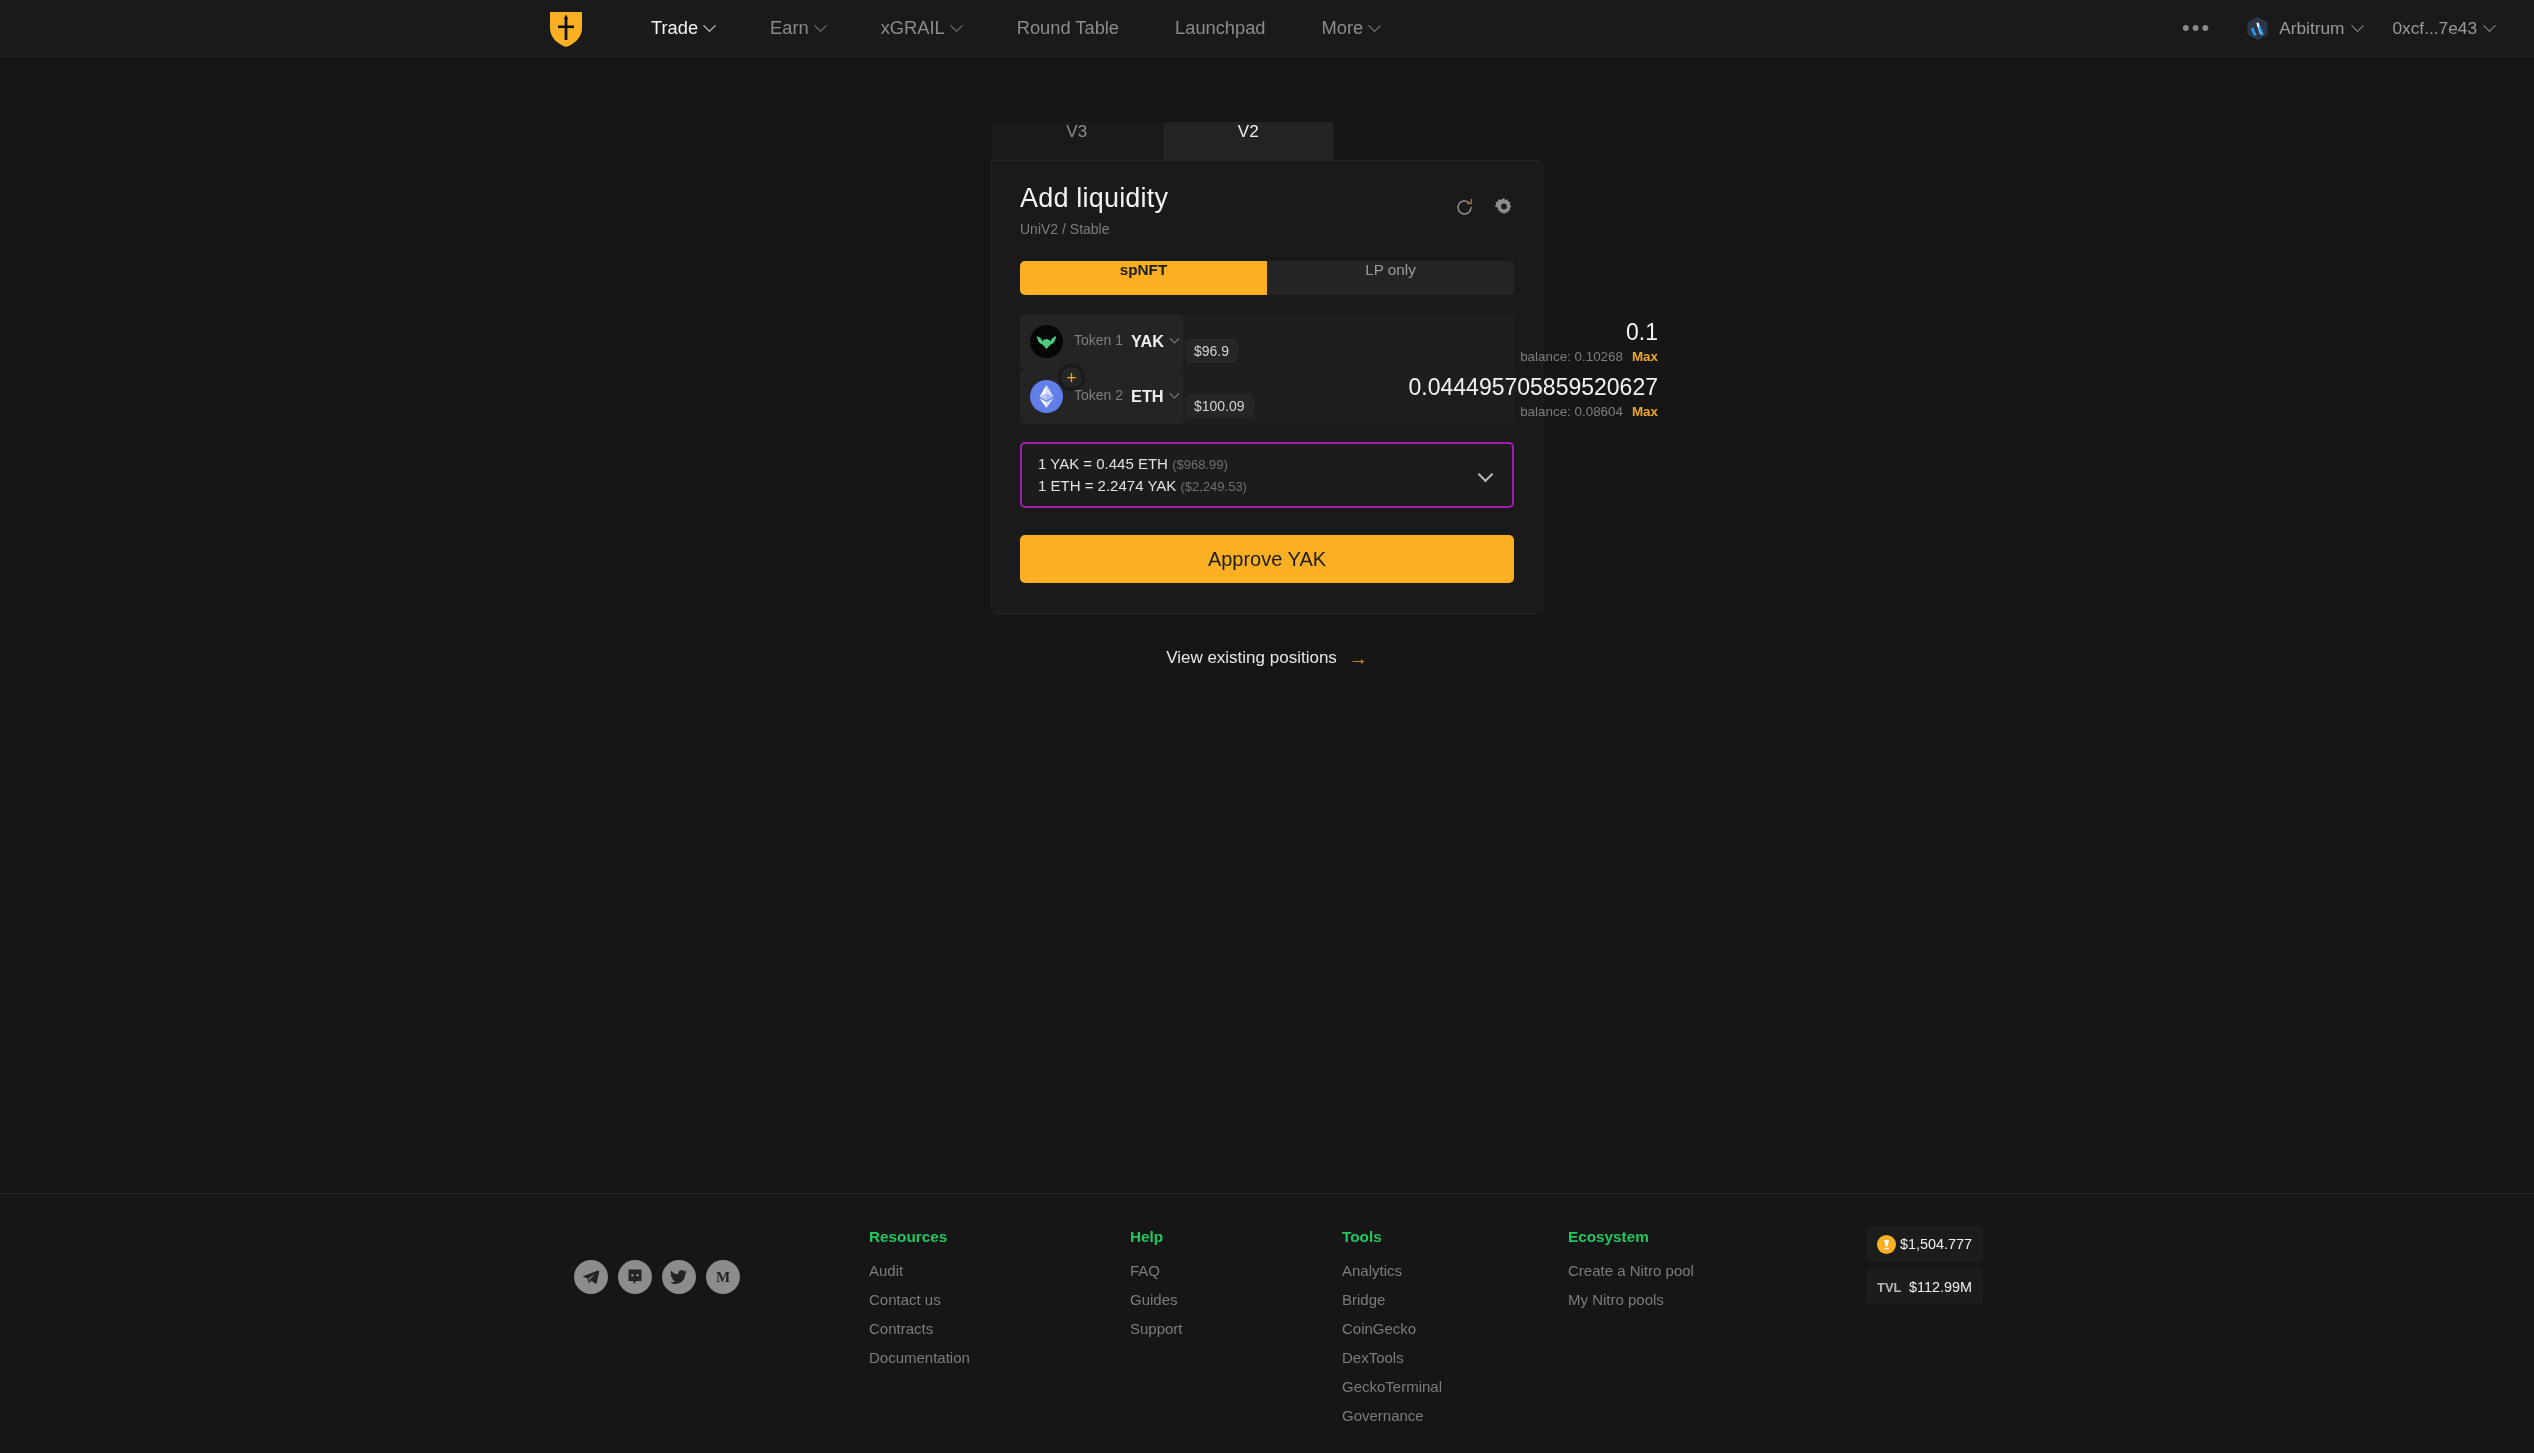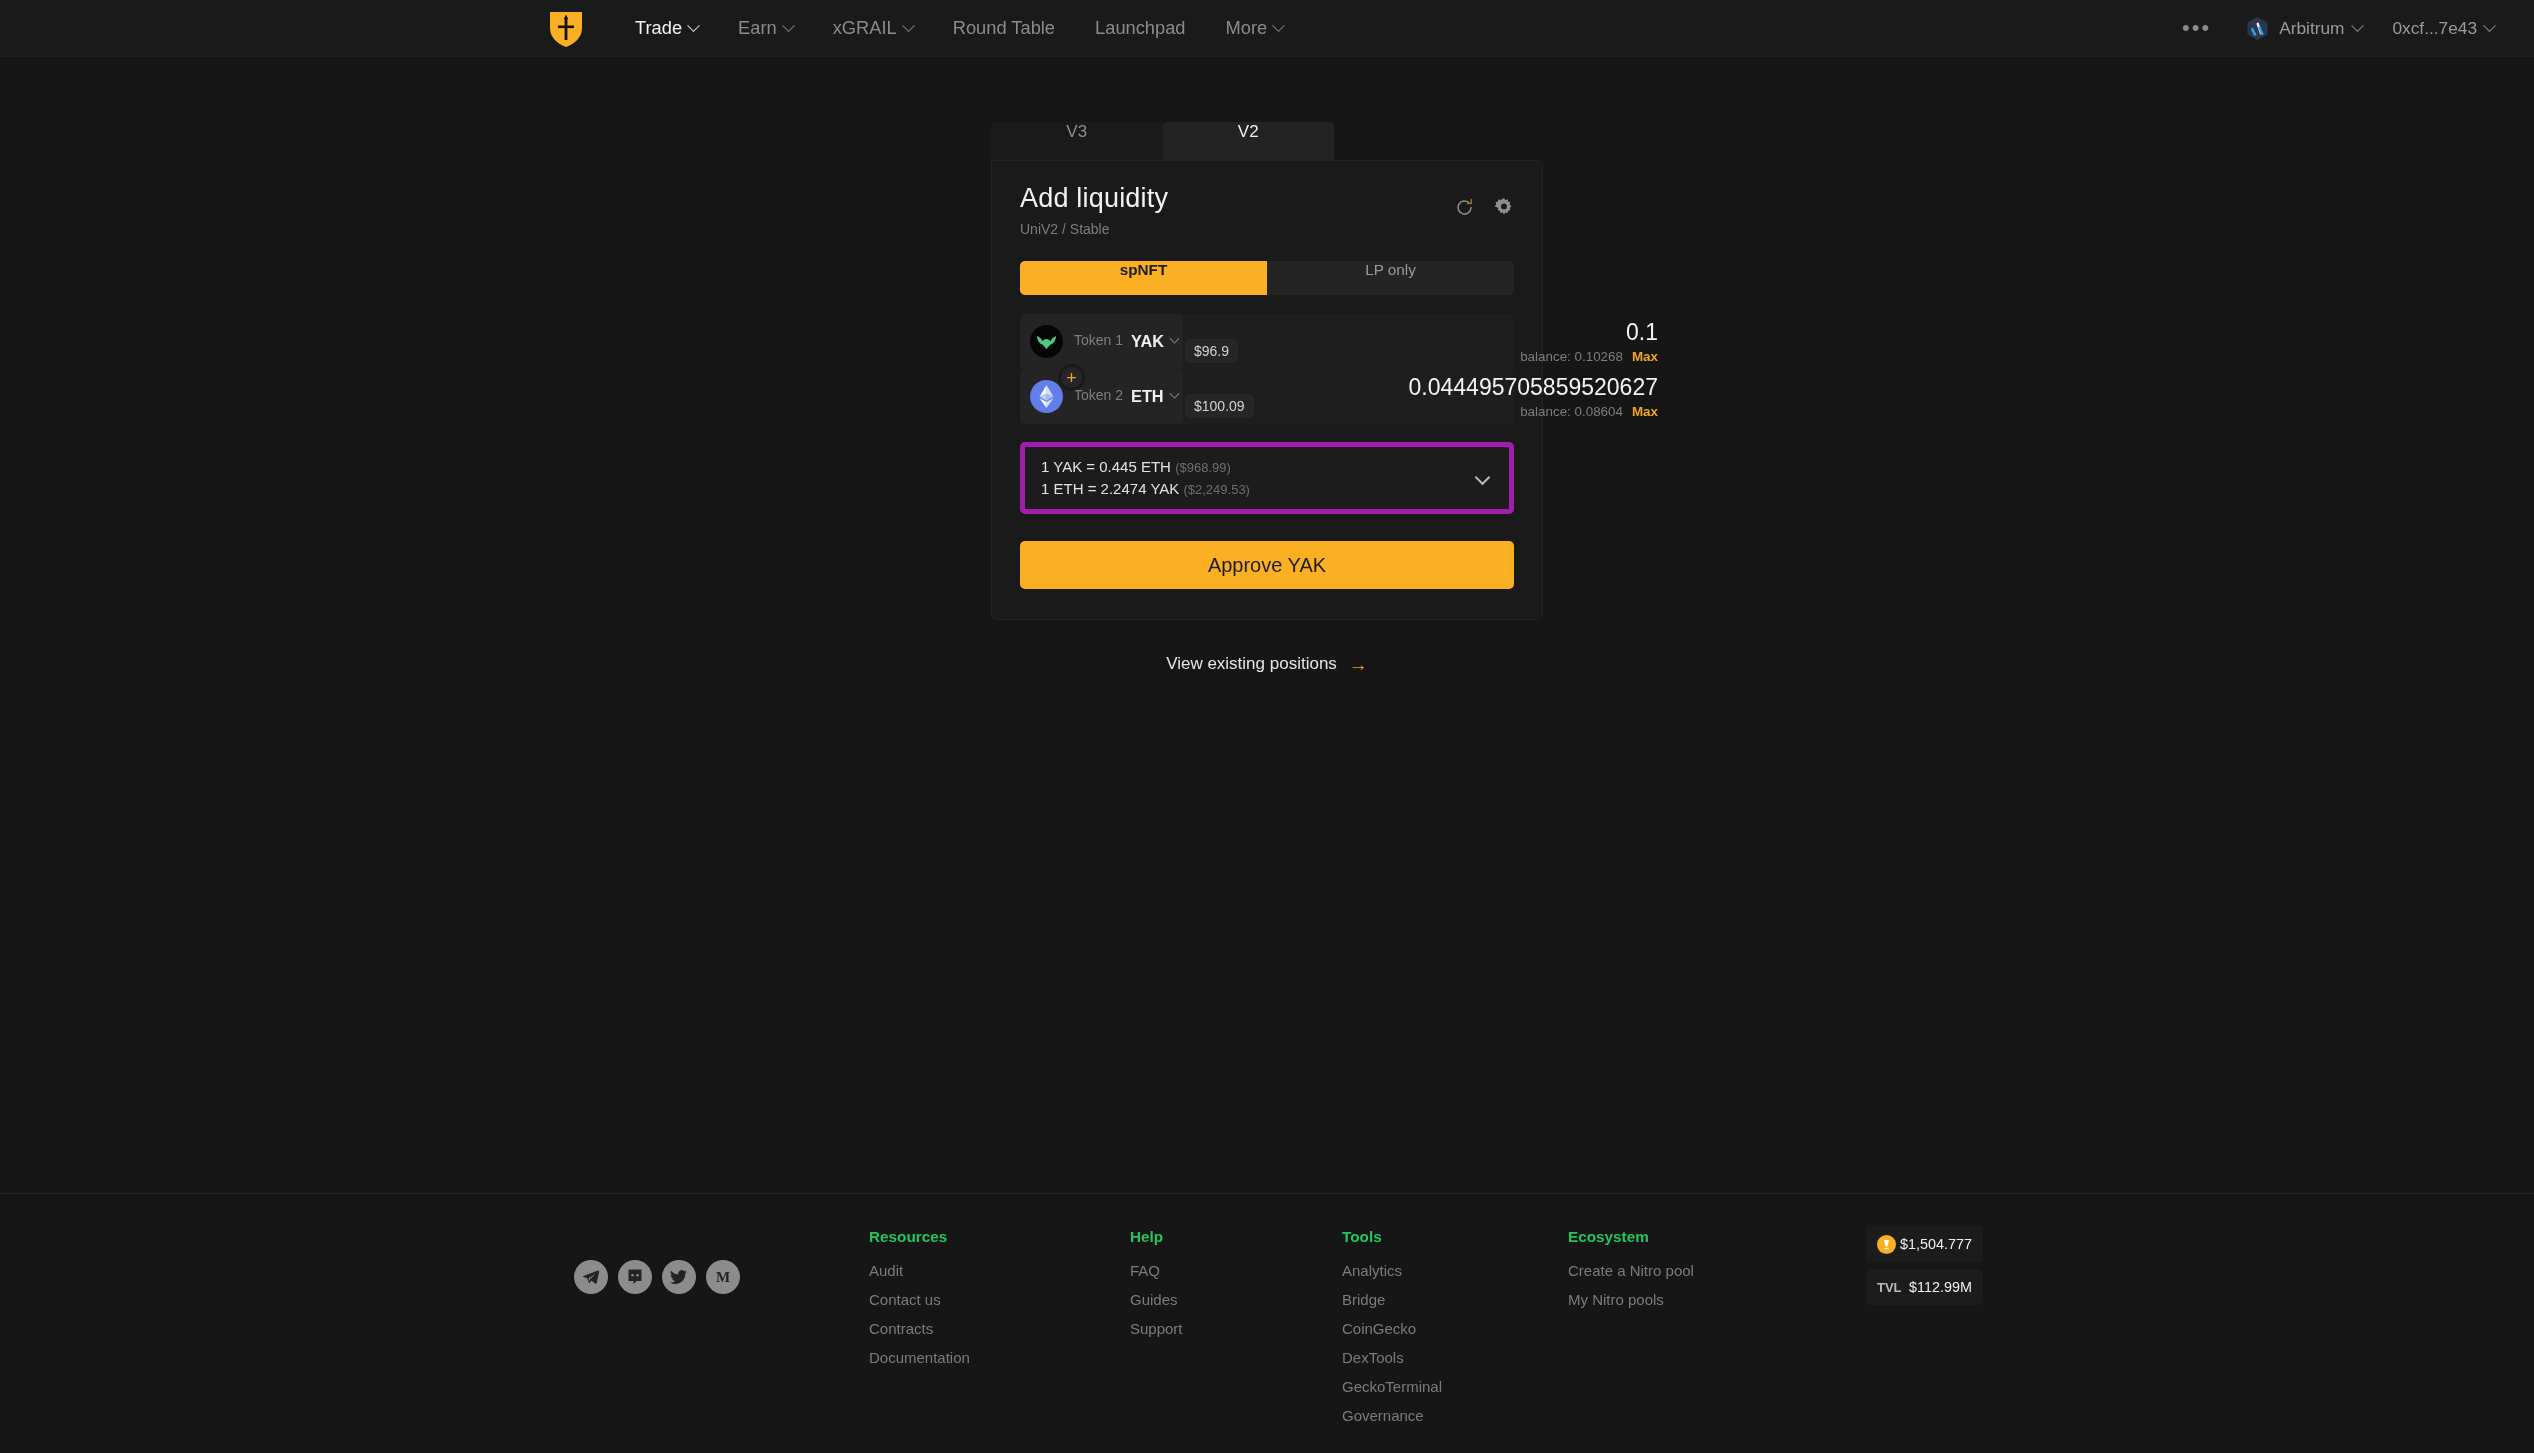--- a/index.html
+++ b/index.html
@@ -19,21 +19,21 @@
     display: flex;
     align-items: center;
     position: relative;
     border-bottom: 1px solid #1f1f1f;
   }
   .nav-center {
     position: absolute;
     left: 547px;
     display: flex;
     align-items: center;
-    gap: 0px;
+    gap: 16px;
   }
   .logo { width: 38px; height: 40px; display: block; margin-right: 30px; }
   .nav-link {
     font-size: 18.3px;
     color: #8b8b8b;
     padding: 0 20px;
     display: flex;
     align-items: center;
     gap: 7px;
     cursor: pointer;
@@ -200,21 +200,21 @@
     color: #f0a522;
     font-size: 18px;
     line-height: 1;
     cursor: pointer;
     z-index: 3;
   }
 
   .rate-box {
     margin-top: 18px;
     background: #1c1c1c;
-    border: 5px solid #a21caf;
+    border: 2px solid #a21caf;
     border-radius: 5px;
     padding: 11px 16px 12px 16px;
     display: flex;
     align-items: center;
     justify-content: space-between;
     cursor: pointer;
   }
   .rate-lines { display: flex; flex-direction: column; gap: 5px; }
   .rate-line { font-size: 15px; color: #e2e2e2; }
   .rate-line .muted { color: #6f6f6f; font-size: 13px; }

